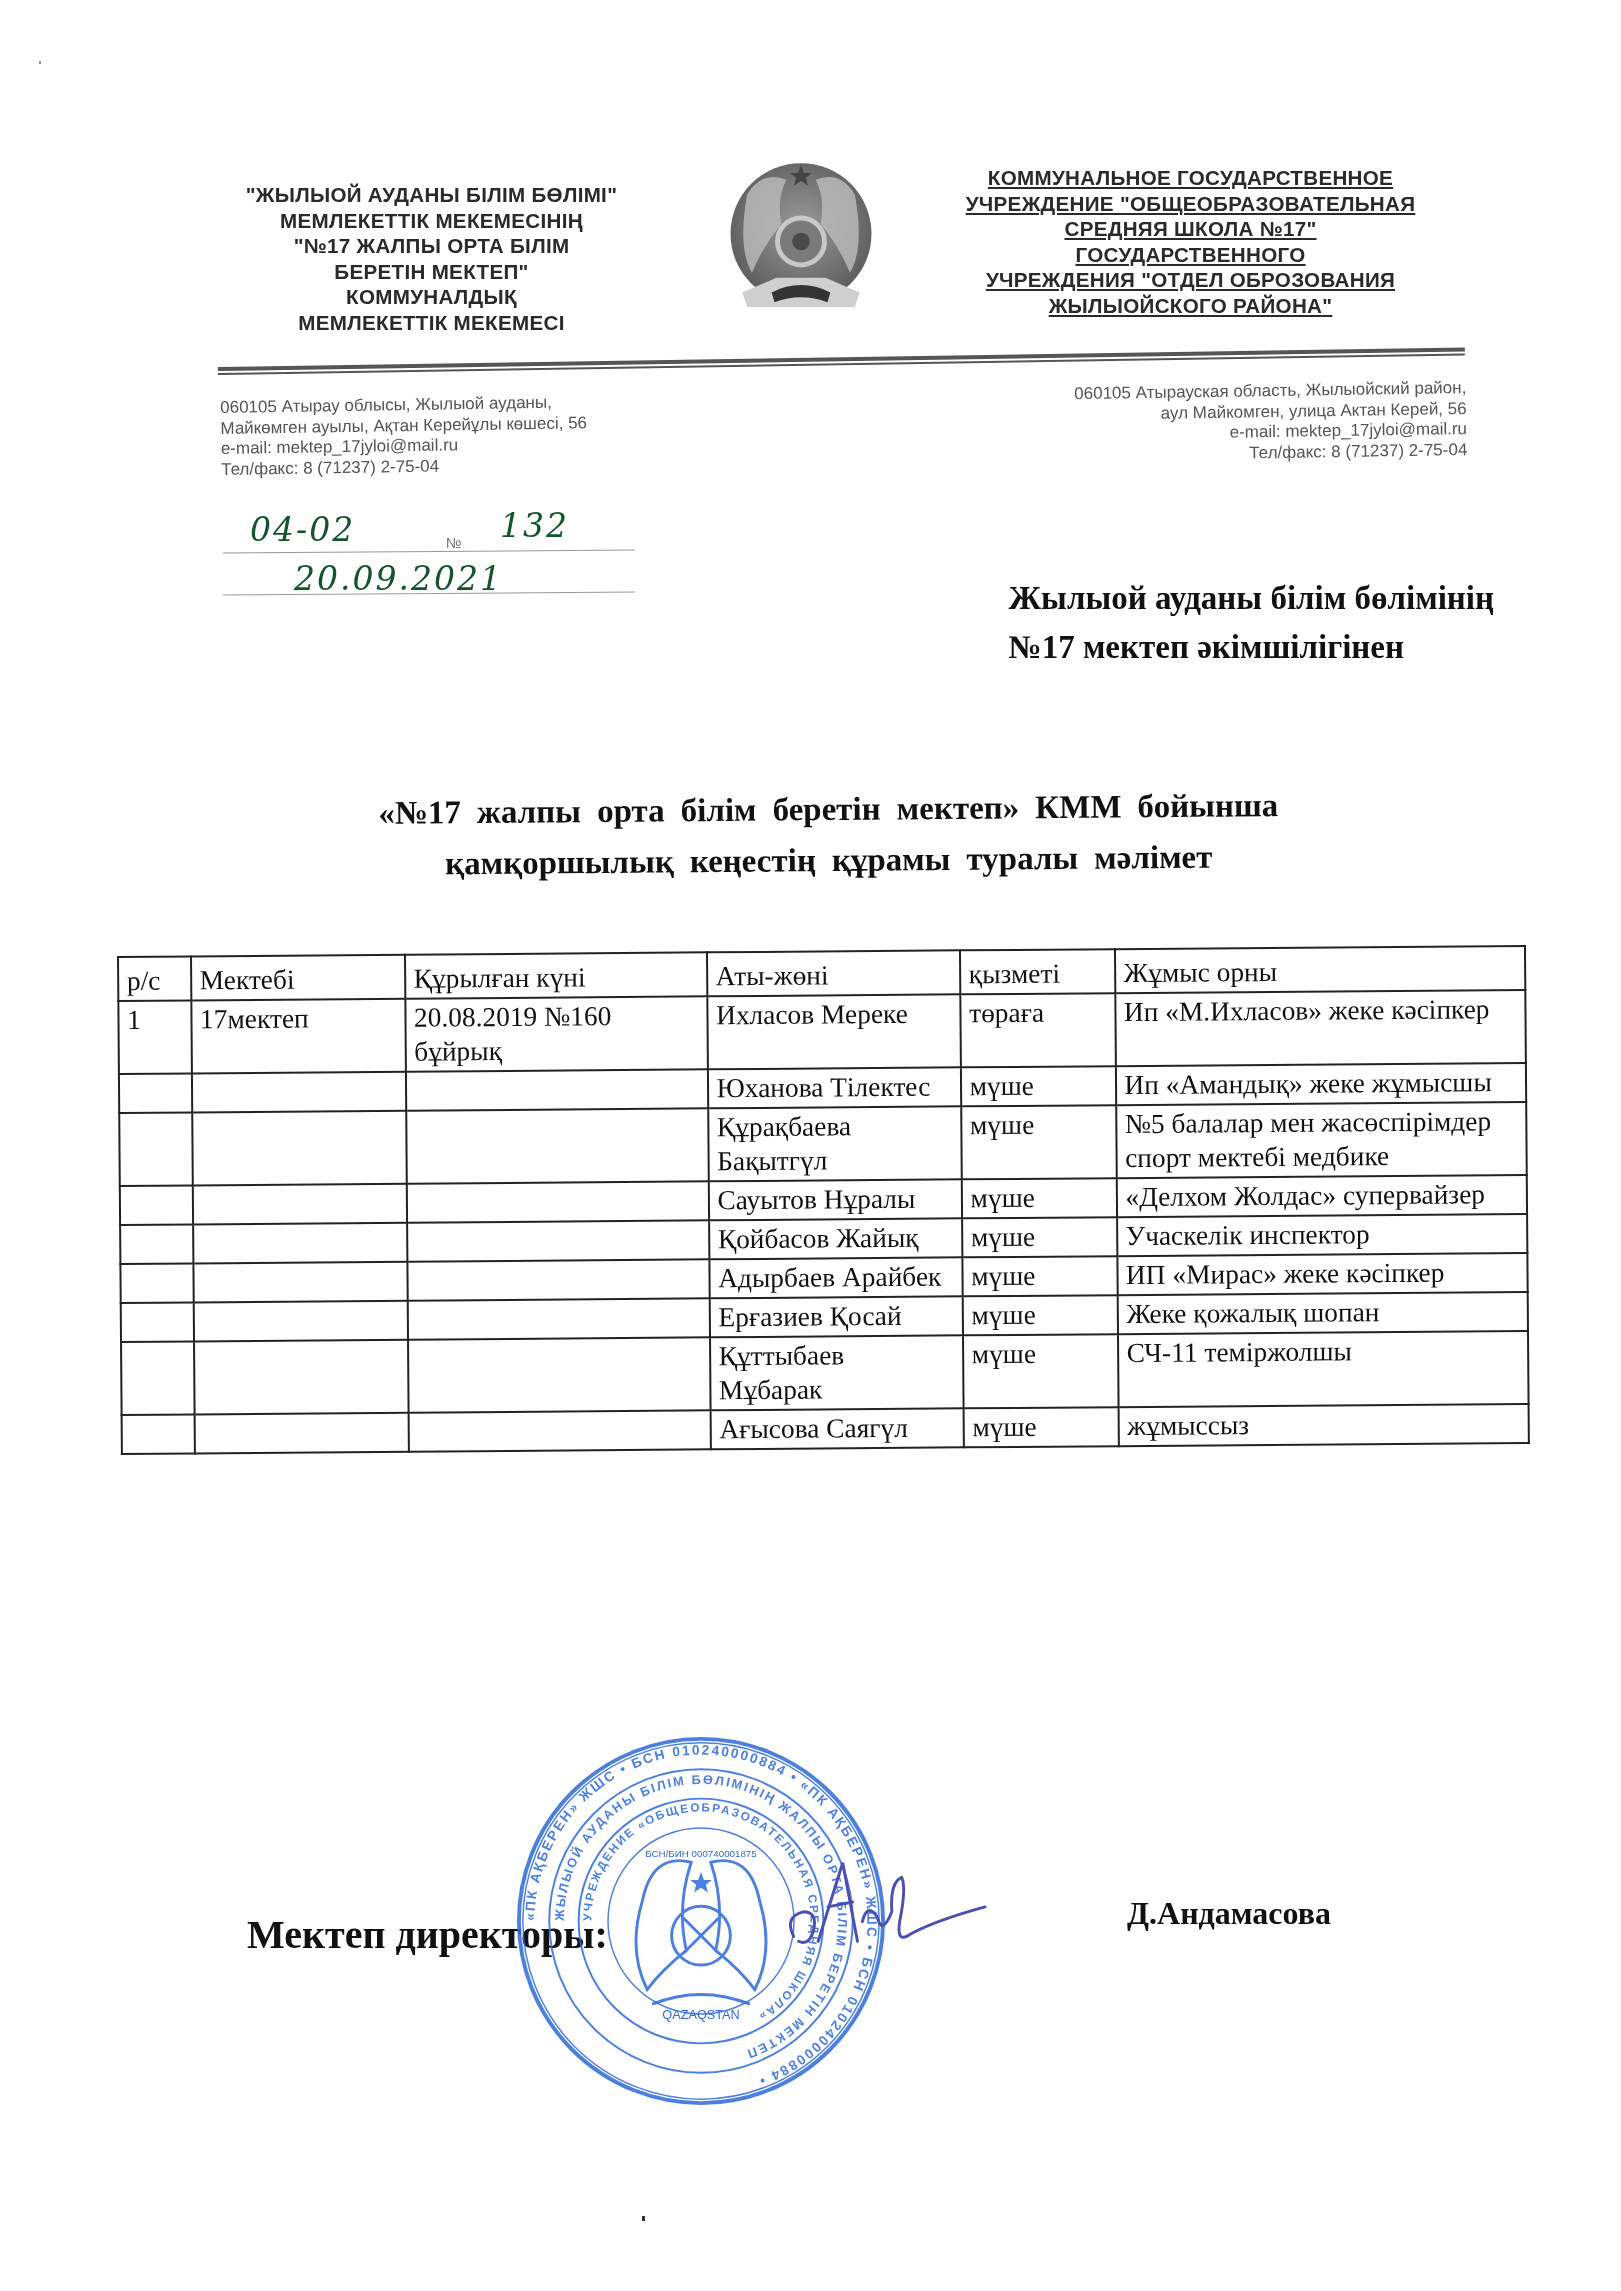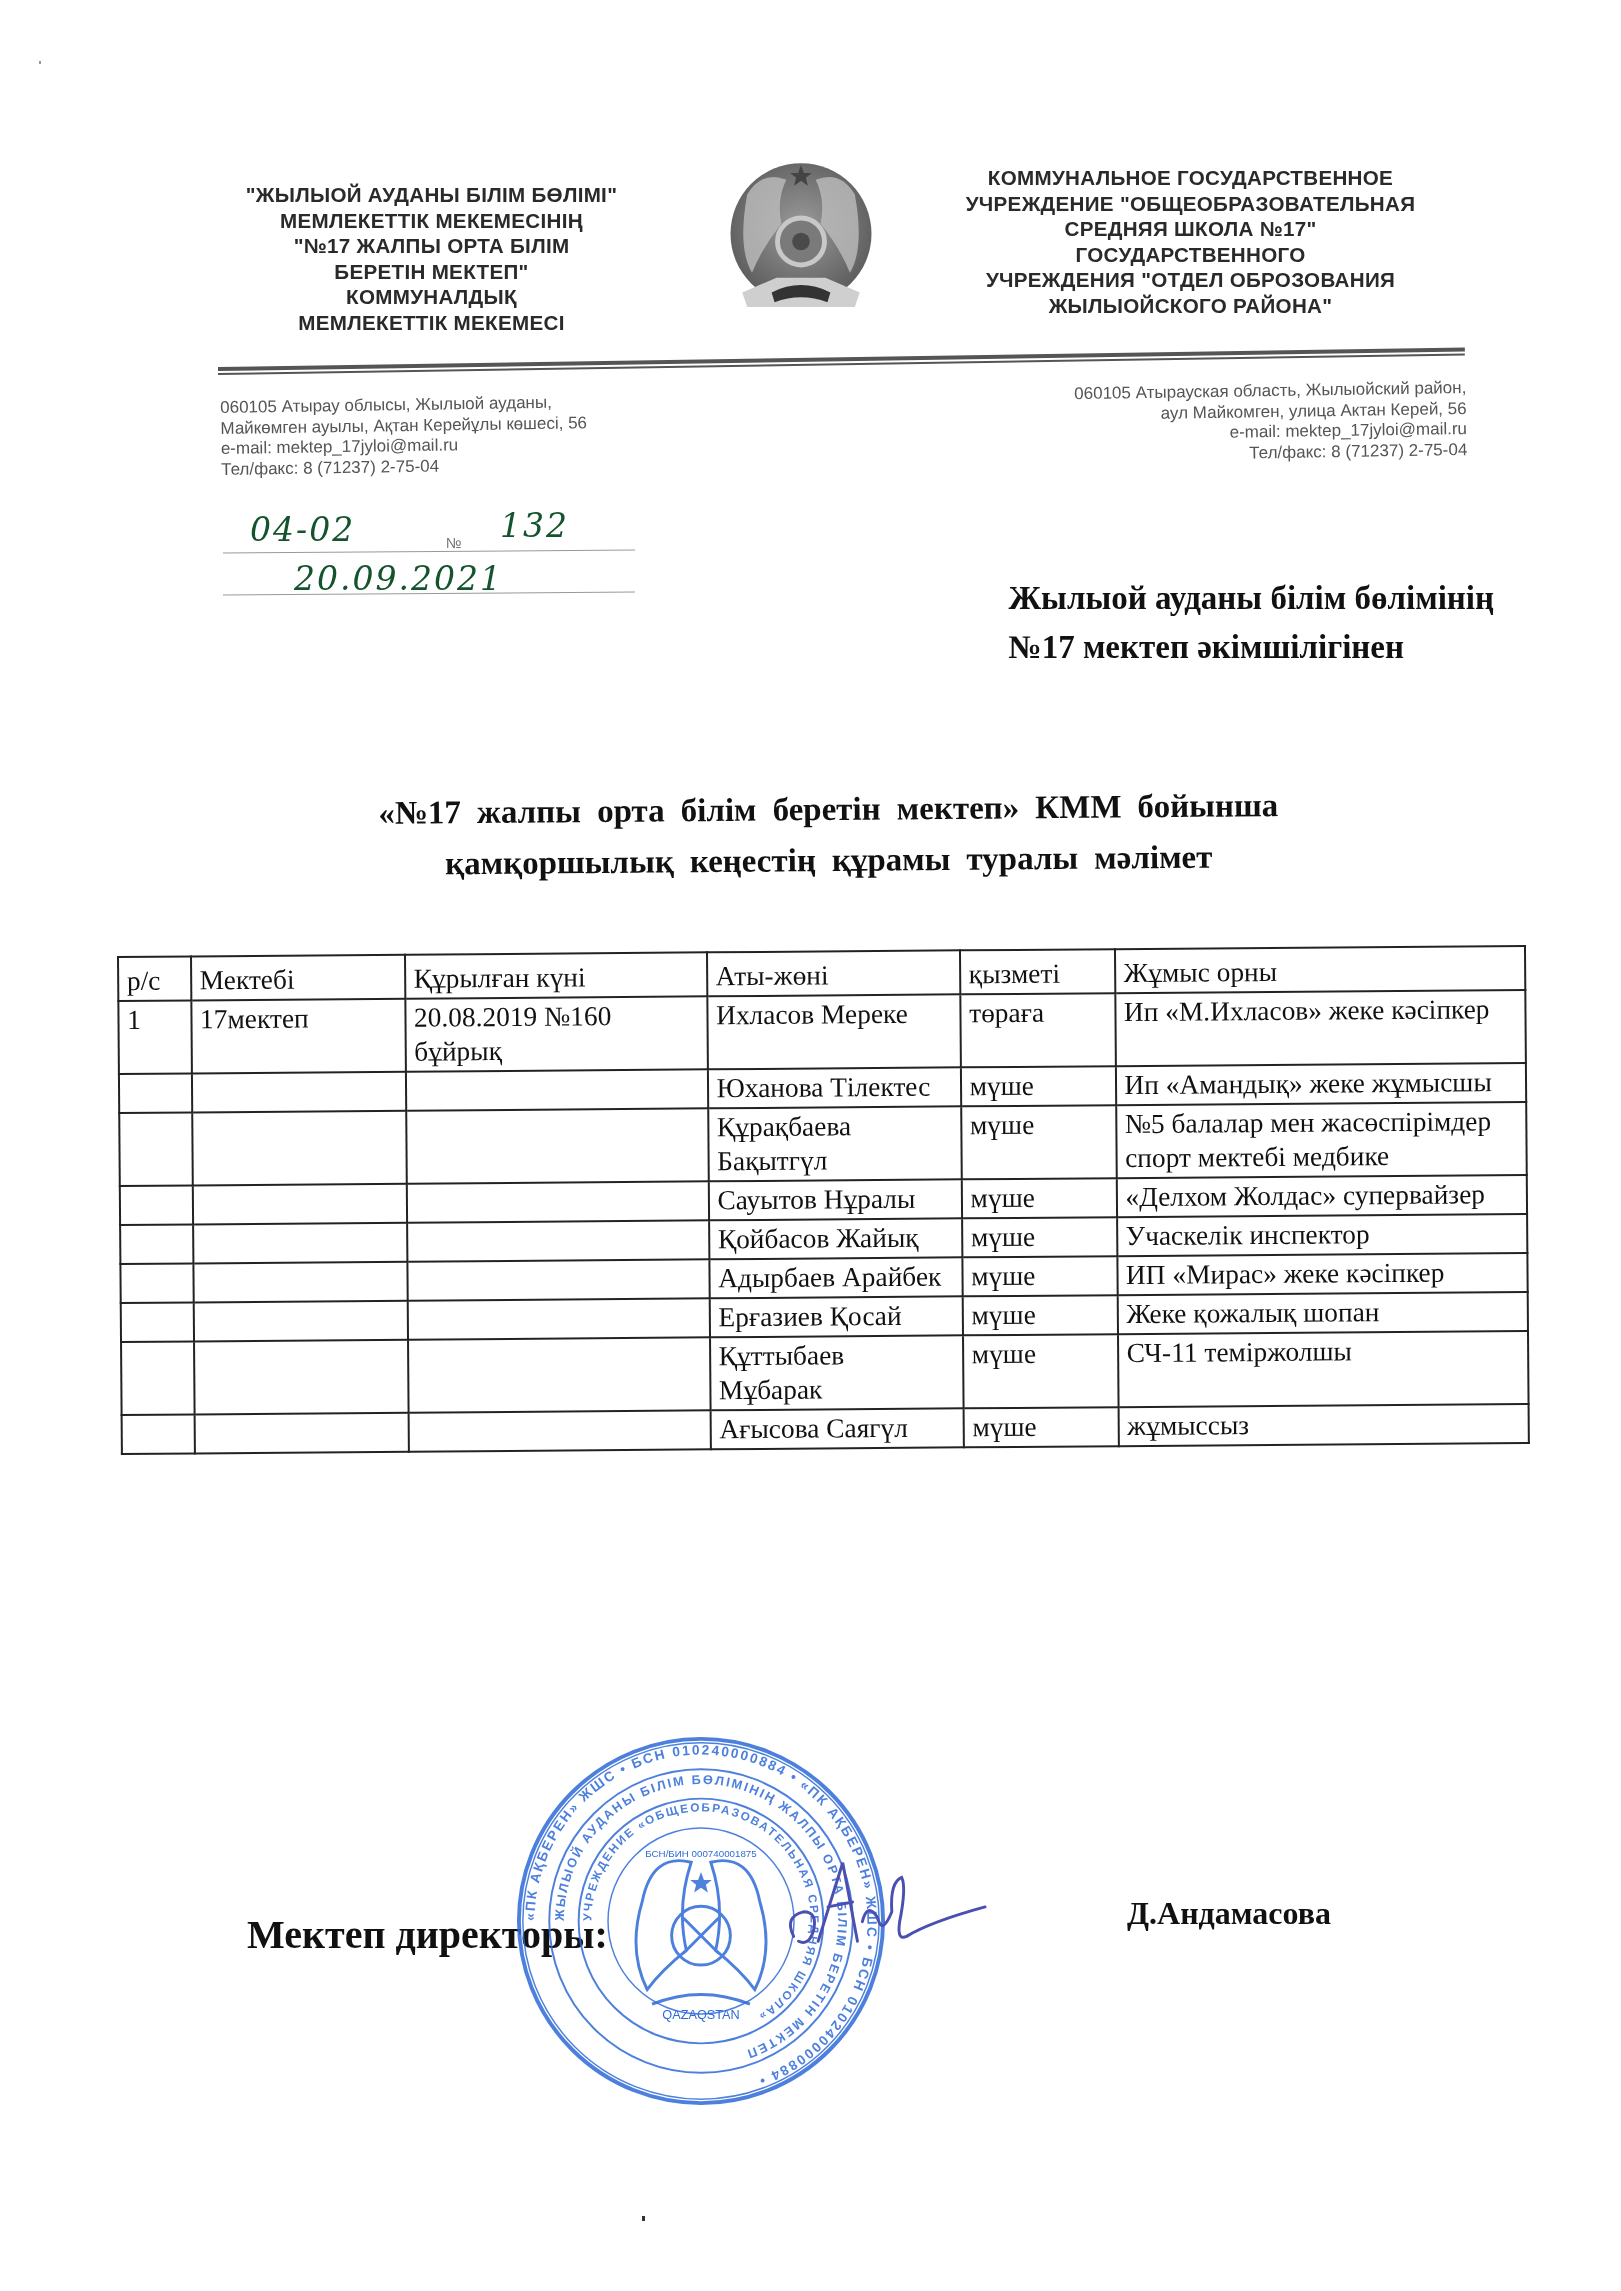--- a/index.html
+++ b/index.html
@@ -1,21 +1,21 @@
 <!DOCTYPE html>
 <html><head>
 <meta charset="utf-8">
 <style>
   html, body { margin: 0; padding: 0; background: #ffffff; }
   body { width: 1621px; height: 2292px; position: relative; overflow: hidden; font-family: "Liberation Serif", serif; color: #111; }
 
   .hdr-left { position: absolute; left: 201px; top: 182px; width: 461px; text-align: center;
     font-family: "Liberation Sans", sans-serif; font-weight: bold; font-size: 20.6px; line-height: 25.5px; color: #2a2a2a; letter-spacing: 0.3px; }
   .hdr-right { position: absolute; left: 916px; top: 165px; width: 549px; text-align: center;
-    font-family: "Liberation Sans", sans-serif; font-weight: bold; font-size: 20.6px; line-height: 25.5px; color: #2a2a2a; letter-spacing: 0.3px; }
+    font-family: "Liberation Sans", sans-serif; font-weight: bold; font-size: 20.6px; line-height: 25.5px; color: #2a2a2a; letter-spacing: 0.3px; text-decoration: underline; }
   .hdr-left div, .hdr-right div { white-space: nowrap; }
 
   .emblem { position: absolute; left: 708px; top: 155px; width: 186px; height: 172px; }
 
   .rule { position: absolute; left: 218px; width: 1247px; background: #555; transform: rotate(-0.9deg); transform-origin: left center; }
   .rule.r1 { top: 367px; height: 3.9px; }
   .rule.r2 { top: 373px; height: 1.5px; }
 
   .addr-left { position: absolute; left: 220px; top: 398px; font-family: "Liberation Sans", sans-serif; font-size: 17px; line-height: 20.6px; color: #555; transform: rotate(-0.9deg); transform-origin: left top; }
   .addr-right { position: absolute; right: 155px; top: 378px; text-align: right; font-family: "Liberation Sans", sans-serif; font-size: 17px; line-height: 20.6px; color: #555; transform: rotate(-0.9deg); transform-origin: right top; }

